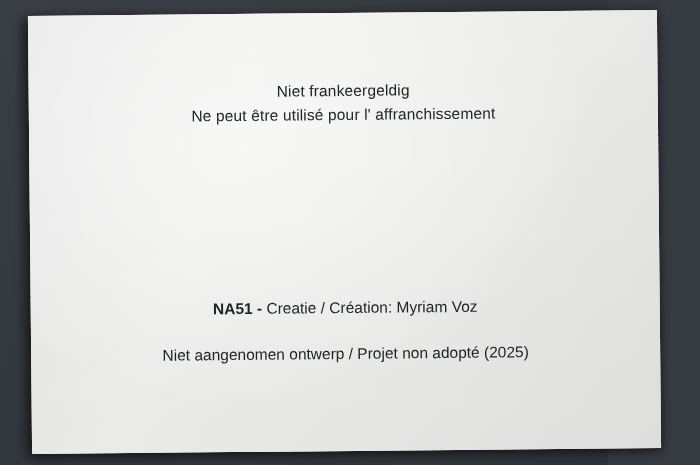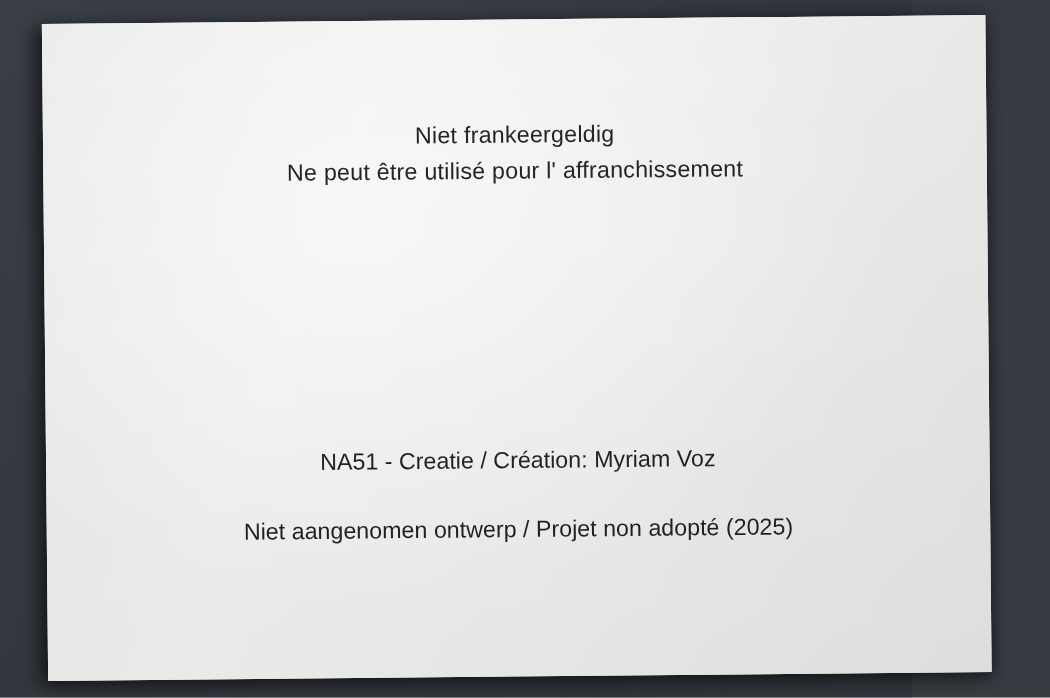--- a/index.html
+++ b/index.html
@@ -88,21 +88,21 @@
     left: 0;
     right: 0;
     text-align: center;
   }
   .credit-line {
     font-size: 15.5px;
     color: #1d2227;
     line-height: 1.5;
   }
   .credit-code {
-    font-weight: normal;
+    font-weight: bold;
   }
   .note-line {
     position: absolute;
     top: 332px;
     left: 0;
     right: 0;
     text-align: center;
     font-size: 15.5px;
     color: #1d2227;
   }

